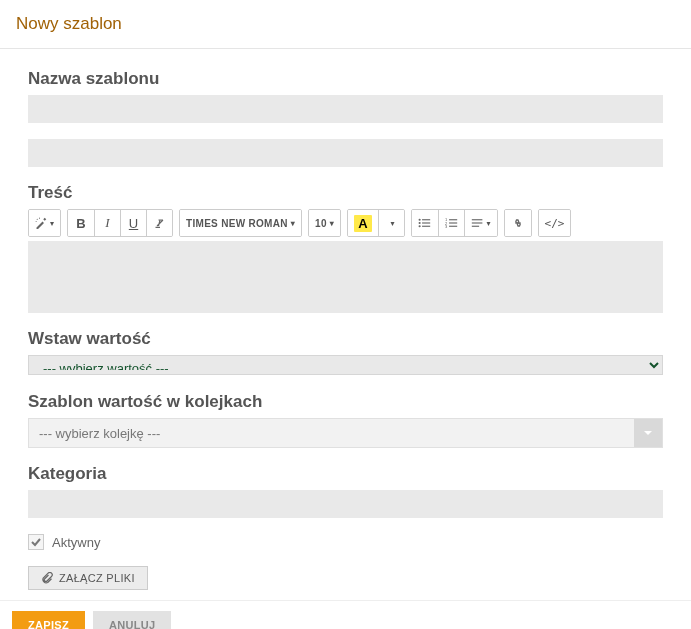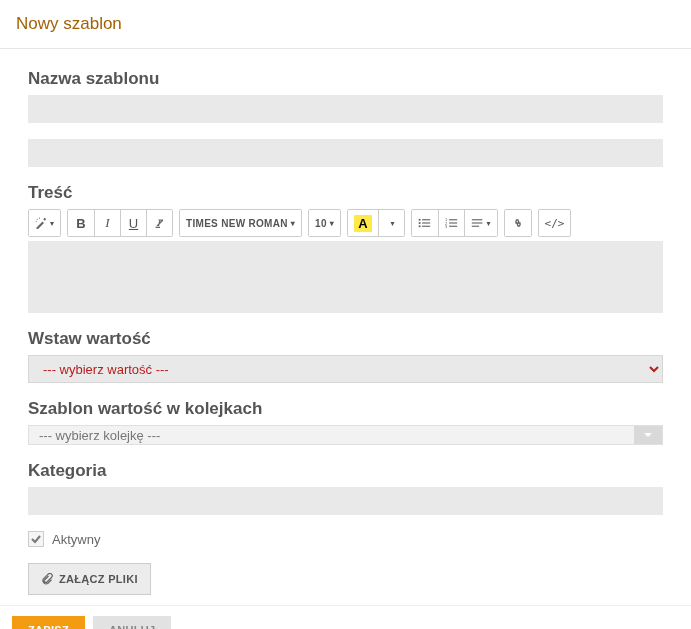--- a/index.html
+++ b/index.html
@@ -82,32 +82,32 @@
     width: 100%;
     height: 72px;
     background: #e9e9e9;
     border: none;
   }
   .select-wrap {
     position: relative;
   }
   .native-select {
     width: 100%;
-    height: 28px;
+    height: 20px;
     border: 1px solid #d6d6d6;
     background: #e9e9e9;
     padding: 4px 10px;
     font-size: 13px;
-    color: #b91c1c;
+    color: #14532d;
     appearance: auto;
   }
   .queue-select {
     display: flex;
     align-items: center;
-    height: 20px;
+    height: 30px;
     border: 1px solid #e0e0e0;
     background: #f2f2f2;
   }
   .queue-select .qs-text {
     flex: 1;
     padding: 0 10px;
     color: #777;
   }
   .queue-select .qs-btn {
     width: 28px;
@@ -134,26 +134,26 @@
     display: inline-flex;
     align-items: center;
     justify-content: center;
     cursor: pointer;
   }
   .checkbox svg { stroke: #777; }
   .attach-btn {
     display: inline-flex;
     align-items: center;
     gap: 6px;
-    height: 32px;
+    height: 24px;
     padding: 0 12px;
     border: 1px solid #ccc;
     background: #ececec;
     color: #555;
-    font-weight: 700;
+    font-weight: 400;
     font-size: 11px;
     letter-spacing: 0.3px;
     cursor: pointer;
   }
   .footer {
     border-top: 1px solid #eee;
     padding: 10px 12px 14px 12px;
     display: flex;
     gap: 8px;
   }

